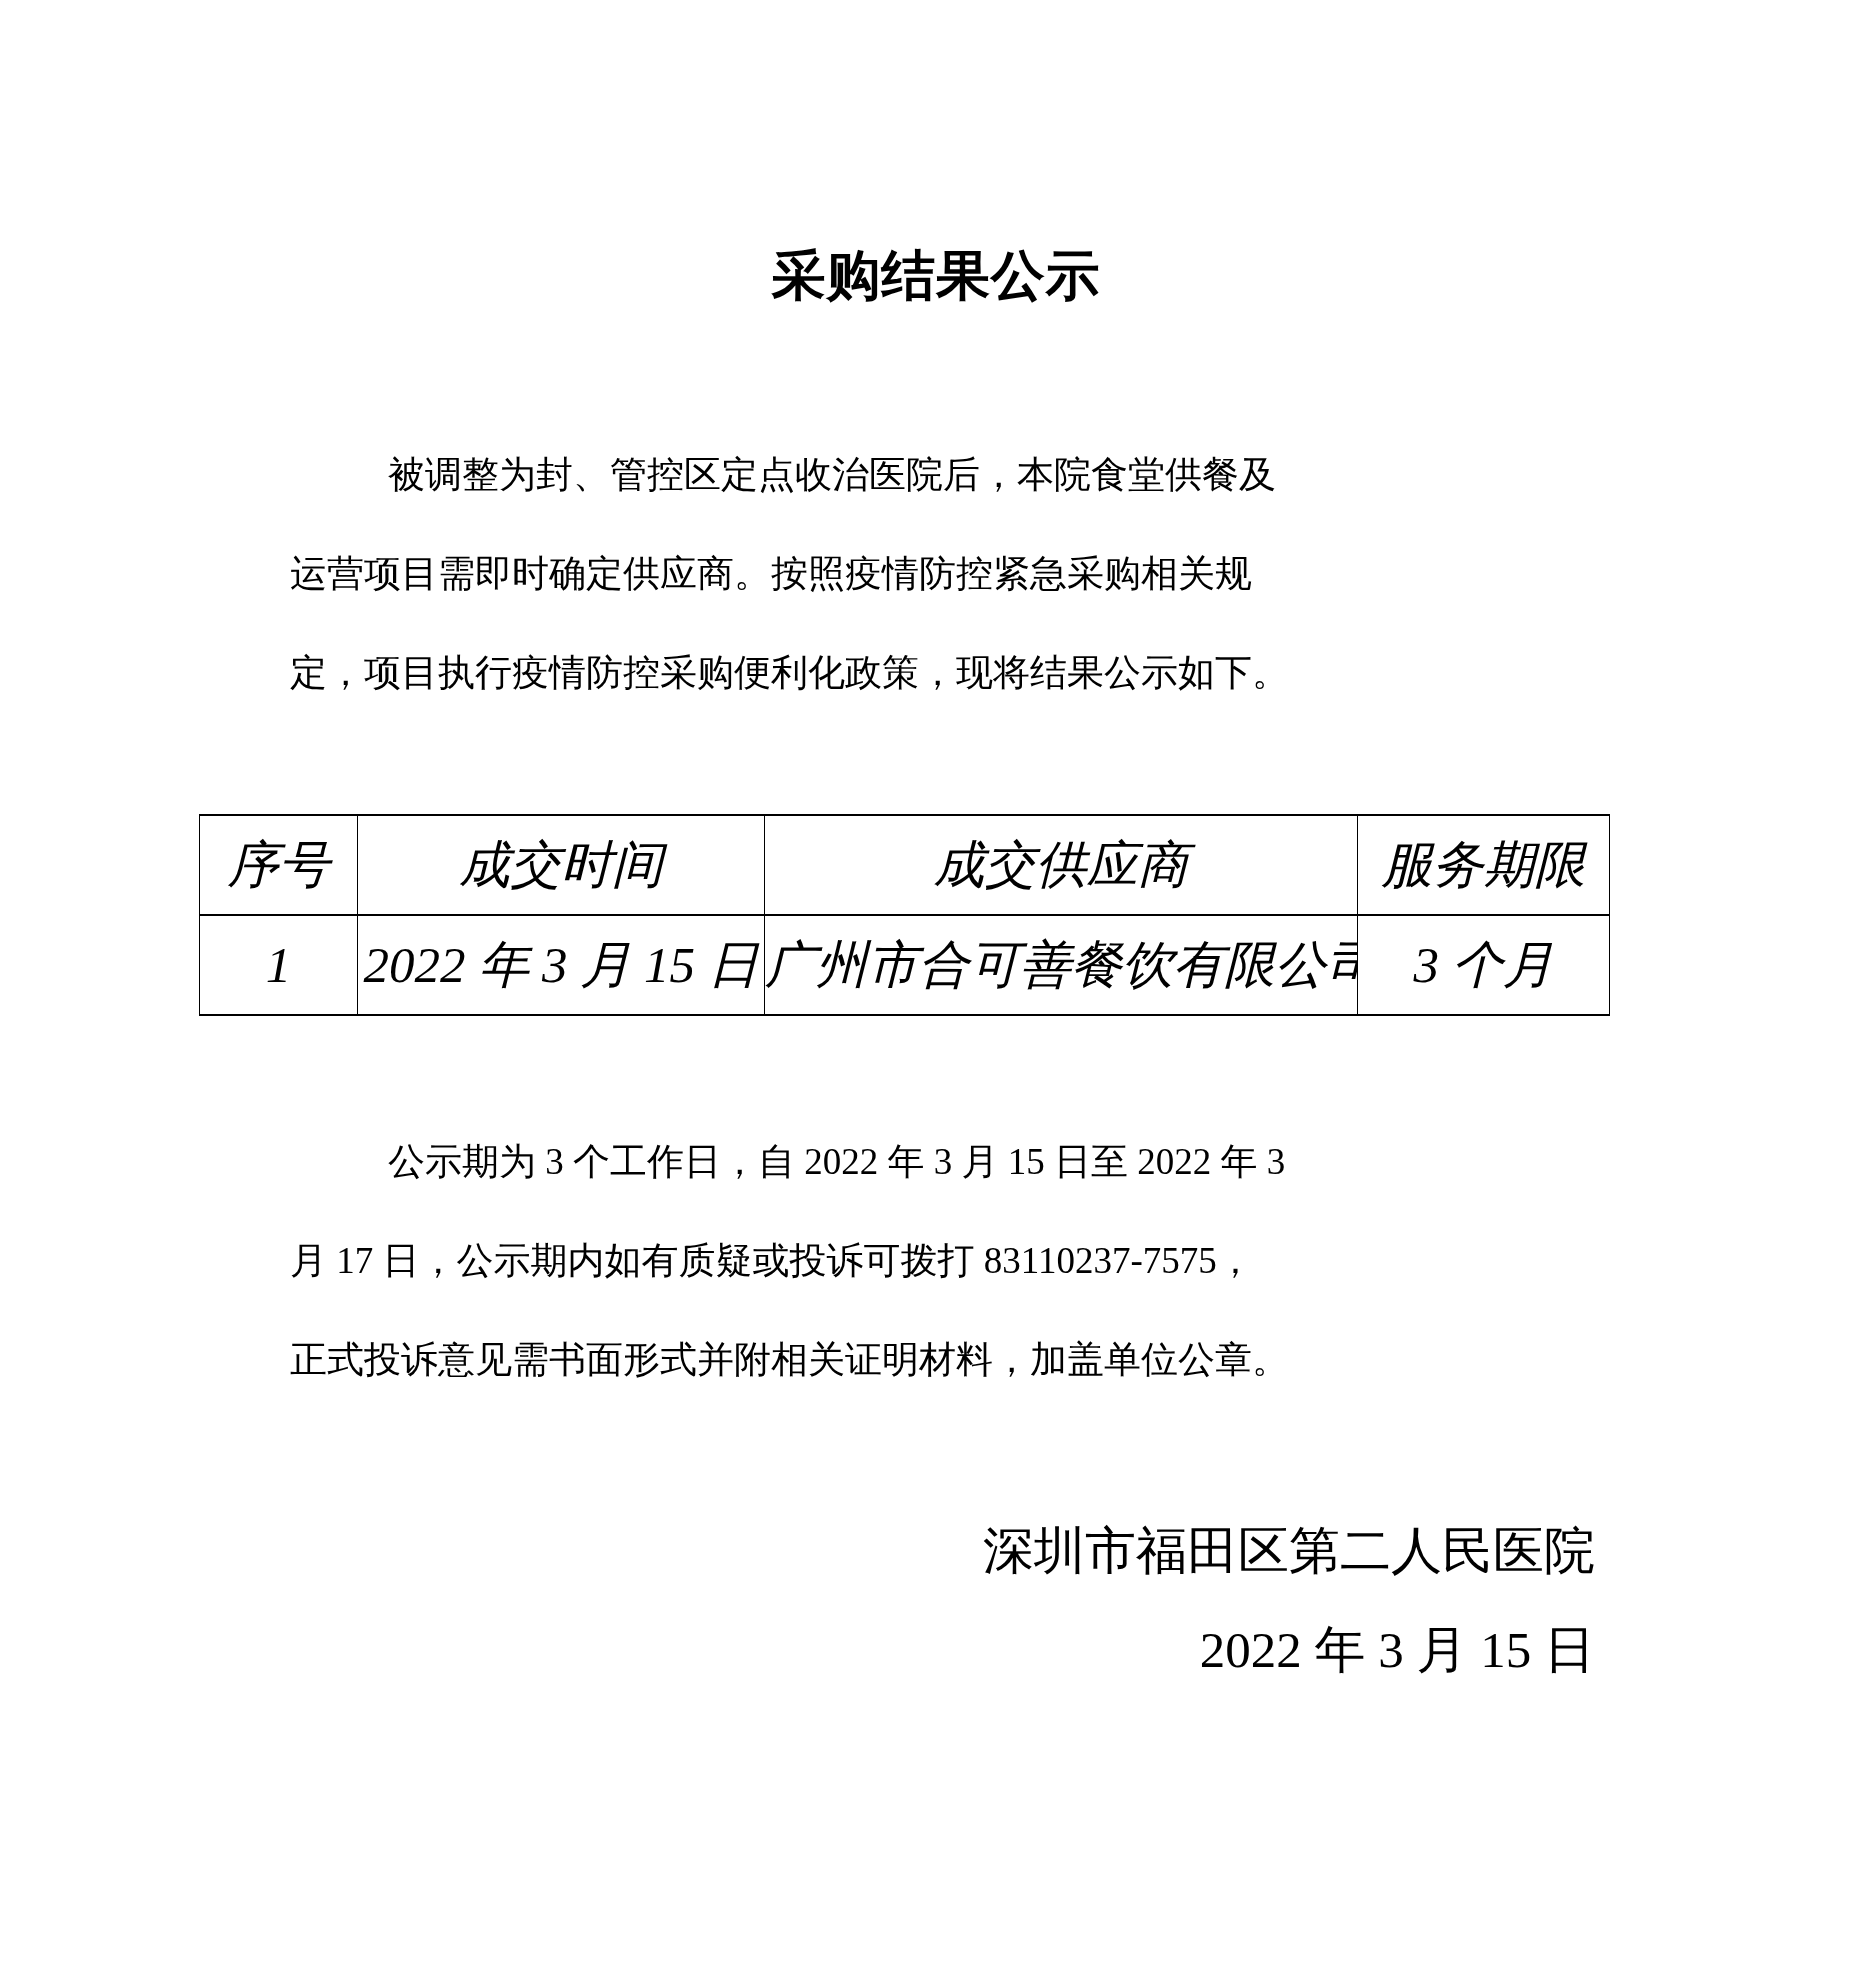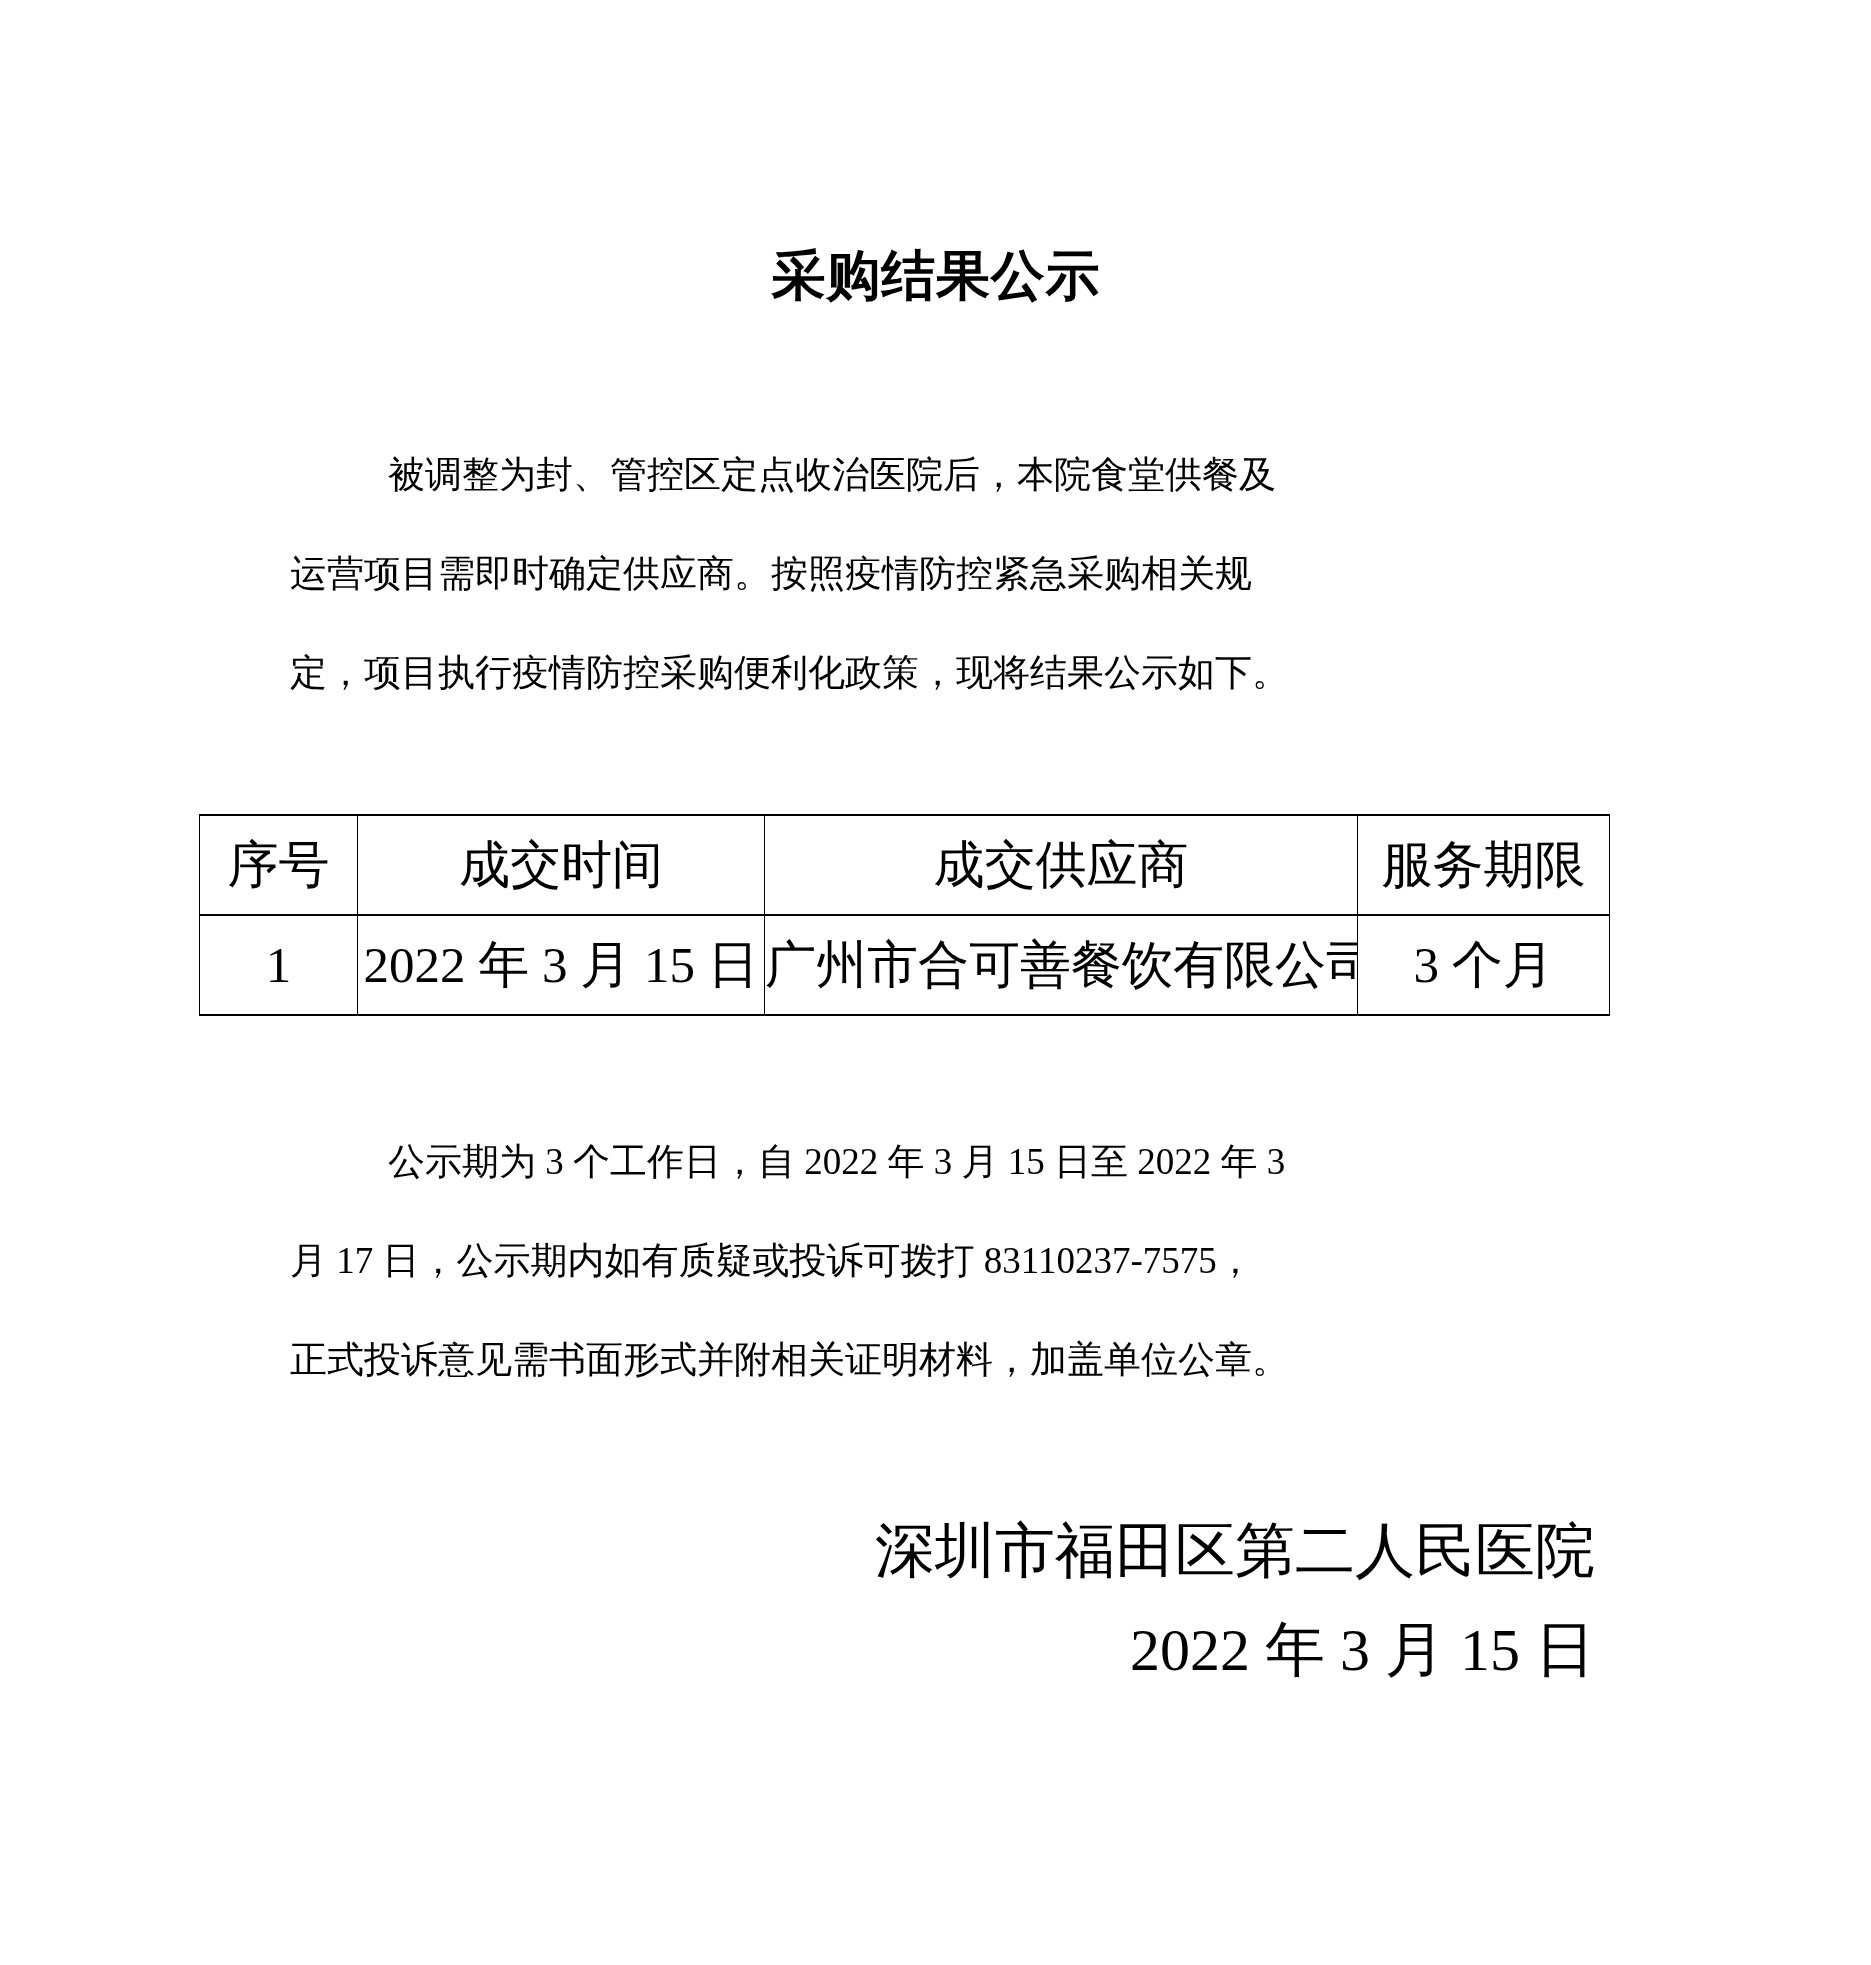--- a/index.html
+++ b/index.html
@@ -41,20 +41,21 @@
   .para-intro  { margin-top: 107px; }
   .para-notice { margin-top: 96px; }
 
   table.result-table {
     margin-top: 92px;
     margin-left: 199px;
     width: 1410px;
     border-collapse: collapse;
     table-layout: fixed;
     font-size: 51px;
+    font-style: italic;
   }
   table.result-table col.c1 { width: 158px;  }
   table.result-table col.c2 { width: 407px; }
   table.result-table col.c3 { width: 593px; }
   table.result-table col.c4 { width: 252px;  }
   table.result-table th,
   table.result-table td {
     border-left: 1.6px solid #000;
     border-right: 1.6px solid #000;
     border-top: 2.4px solid #000;
@@ -63,21 +64,21 @@
     padding: 0;
     text-align: center;
     vertical-align: middle;
     font-weight: 400;
     overflow: hidden;
     white-space: nowrap;
   }
   .signature {
     margin-top: 93px;
     padding-right: 277px;
-    font-size: 60px;
+    font-size: 51px;
     line-height: 99px;
     text-align: right;
   }
   .signature .sig-line { white-space: nowrap; }
 </style>
 </head>
 <body>
 
 <div class="page">
 

